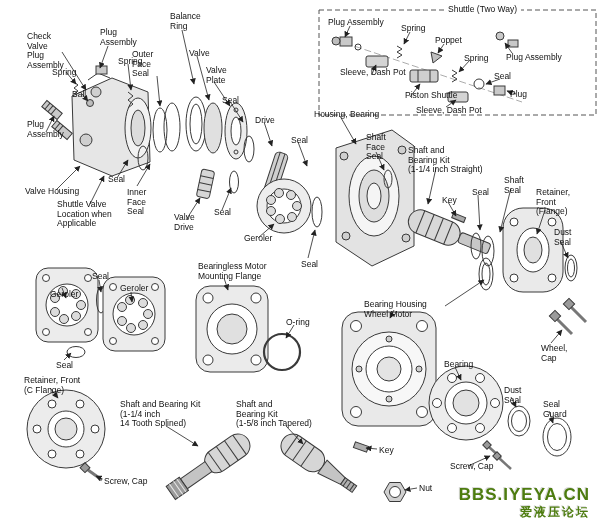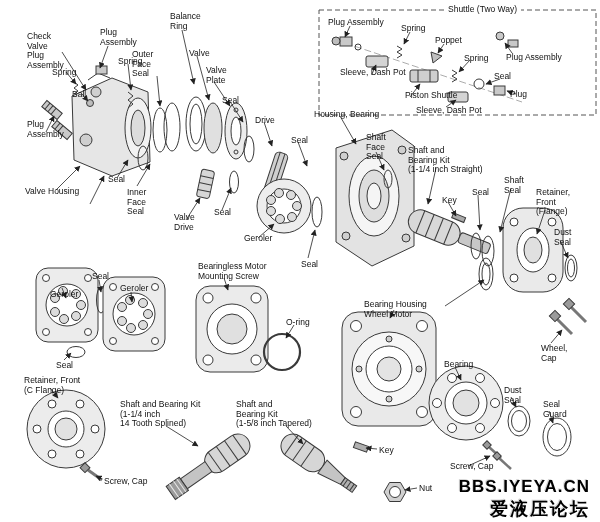--- a/index.html
+++ b/index.html
@@ -11,26 +11,26 @@
   .lbl{
     position:absolute;font-size:8.5px;line-height:1.14;color:#101010;
     white-space:pre-line;letter-spacing:0;
   }
   .shuttle-title{
     position:absolute;font-size:8.5px;color:#101010;background:#fff;
     padding:0 4px;white-space:nowrap;
   }
   .watermark{
     position:absolute;right:10px;bottom:2px;text-align:right;
-    color:#000000;font-weight:bold;
+    color:#4d7c0f;font-weight:bold;
     text-shadow:1px 1px 0 #ffffff,-1px -1px 0 #d8d8d8;
     line-height:1.25;
   }
   .watermark .wm1{font-size:17px;letter-spacing:1px;}
-  .watermark .wm2{font-size:18px;letter-spacing:2px;}
+  .watermark .wm2{font-size:12px;letter-spacing:2px;}
 </style>
 </head>
 <body>
 
 <div class="canvas">
 
   <svg class="art" viewBox="0 0 600 522">
     <defs>
       <marker id="arr" markerWidth="7" markerHeight="7" refX="5.5" refY="3" orient="auto" markerUnits="userSpaceOnUse">
         <path d="M0,0 L6,3 L0,6 z" fill="#222"></path>
@@ -362,20 +362,23 @@
 Valve
 Plug
 Assembly</span>
   <span class="lbl" style="left:100px;top:28px">Plug
 Assembly</span>
   <span class="lbl" style="left:52px;top:68px">Spring</span>
   <span class="lbl" style="left:72px;top:90px">Ball</span>
   <span class="lbl" style="left:27px;top:120px">Plug
 Assembly</span>
   <span class="lbl" style="left:25px;top:187px">Valve Housing</span>
+  <span class="lbl" style="left:57px;top:200px">Shuttle Valve
+Location when
+Applicable</span>
   <span class="lbl" style="left:118px;top:57px">Spring</span>
   <span class="lbl" style="left:132px;top:50px">Outer
 Face
 Seal</span>
   <span class="lbl" style="left:170px;top:12px">Balance
 Ring</span>
   <span class="lbl" style="left:189px;top:49px">Valve</span>
   <span class="lbl" style="left:206px;top:66px">Valve
 Plate</span>
   <span class="lbl" style="left:222px;top:96px">Seal</span>
@@ -419,21 +422,21 @@
   <span class="lbl" style="left:494px;top:72px">Seal</span>
   <span class="lbl" style="left:506px;top:53px">Plug Assembly</span>
   <span class="lbl" style="left:510px;top:90px">Plug</span>
   <span class="lbl" style="left:416px;top:106px">Sleeve, Dash Pot</span>
 
   <span class="lbl" style="left:50px;top:290px">Geroler</span>
   <span class="lbl" style="left:92px;top:272px">Seal</span>
   <span class="lbl" style="left:120px;top:284px">Geroler</span>
   <span class="lbl" style="left:56px;top:361px">Seal</span>
   <span class="lbl" style="left:198px;top:262px">Bearingless Motor
-Mounting Screw</span>
+Mounting Flange</span>
   <span class="lbl" style="left:286px;top:318px">O-ring</span>
   <span class="lbl" style="left:24px;top:376px">Retainer, Front
 (C Flange)</span>
   <span class="lbl" style="left:104px;top:477px">Screw, Cap</span>
   <span class="lbl" style="left:120px;top:400px">Shaft and Bearing Kit
 (1-1/4 inch
 14 Tooth Splined)</span>
   <span class="lbl" style="left:236px;top:400px">Shaft and
 Bearing Kit
 (1-5/8 inch Tapered)</span>

